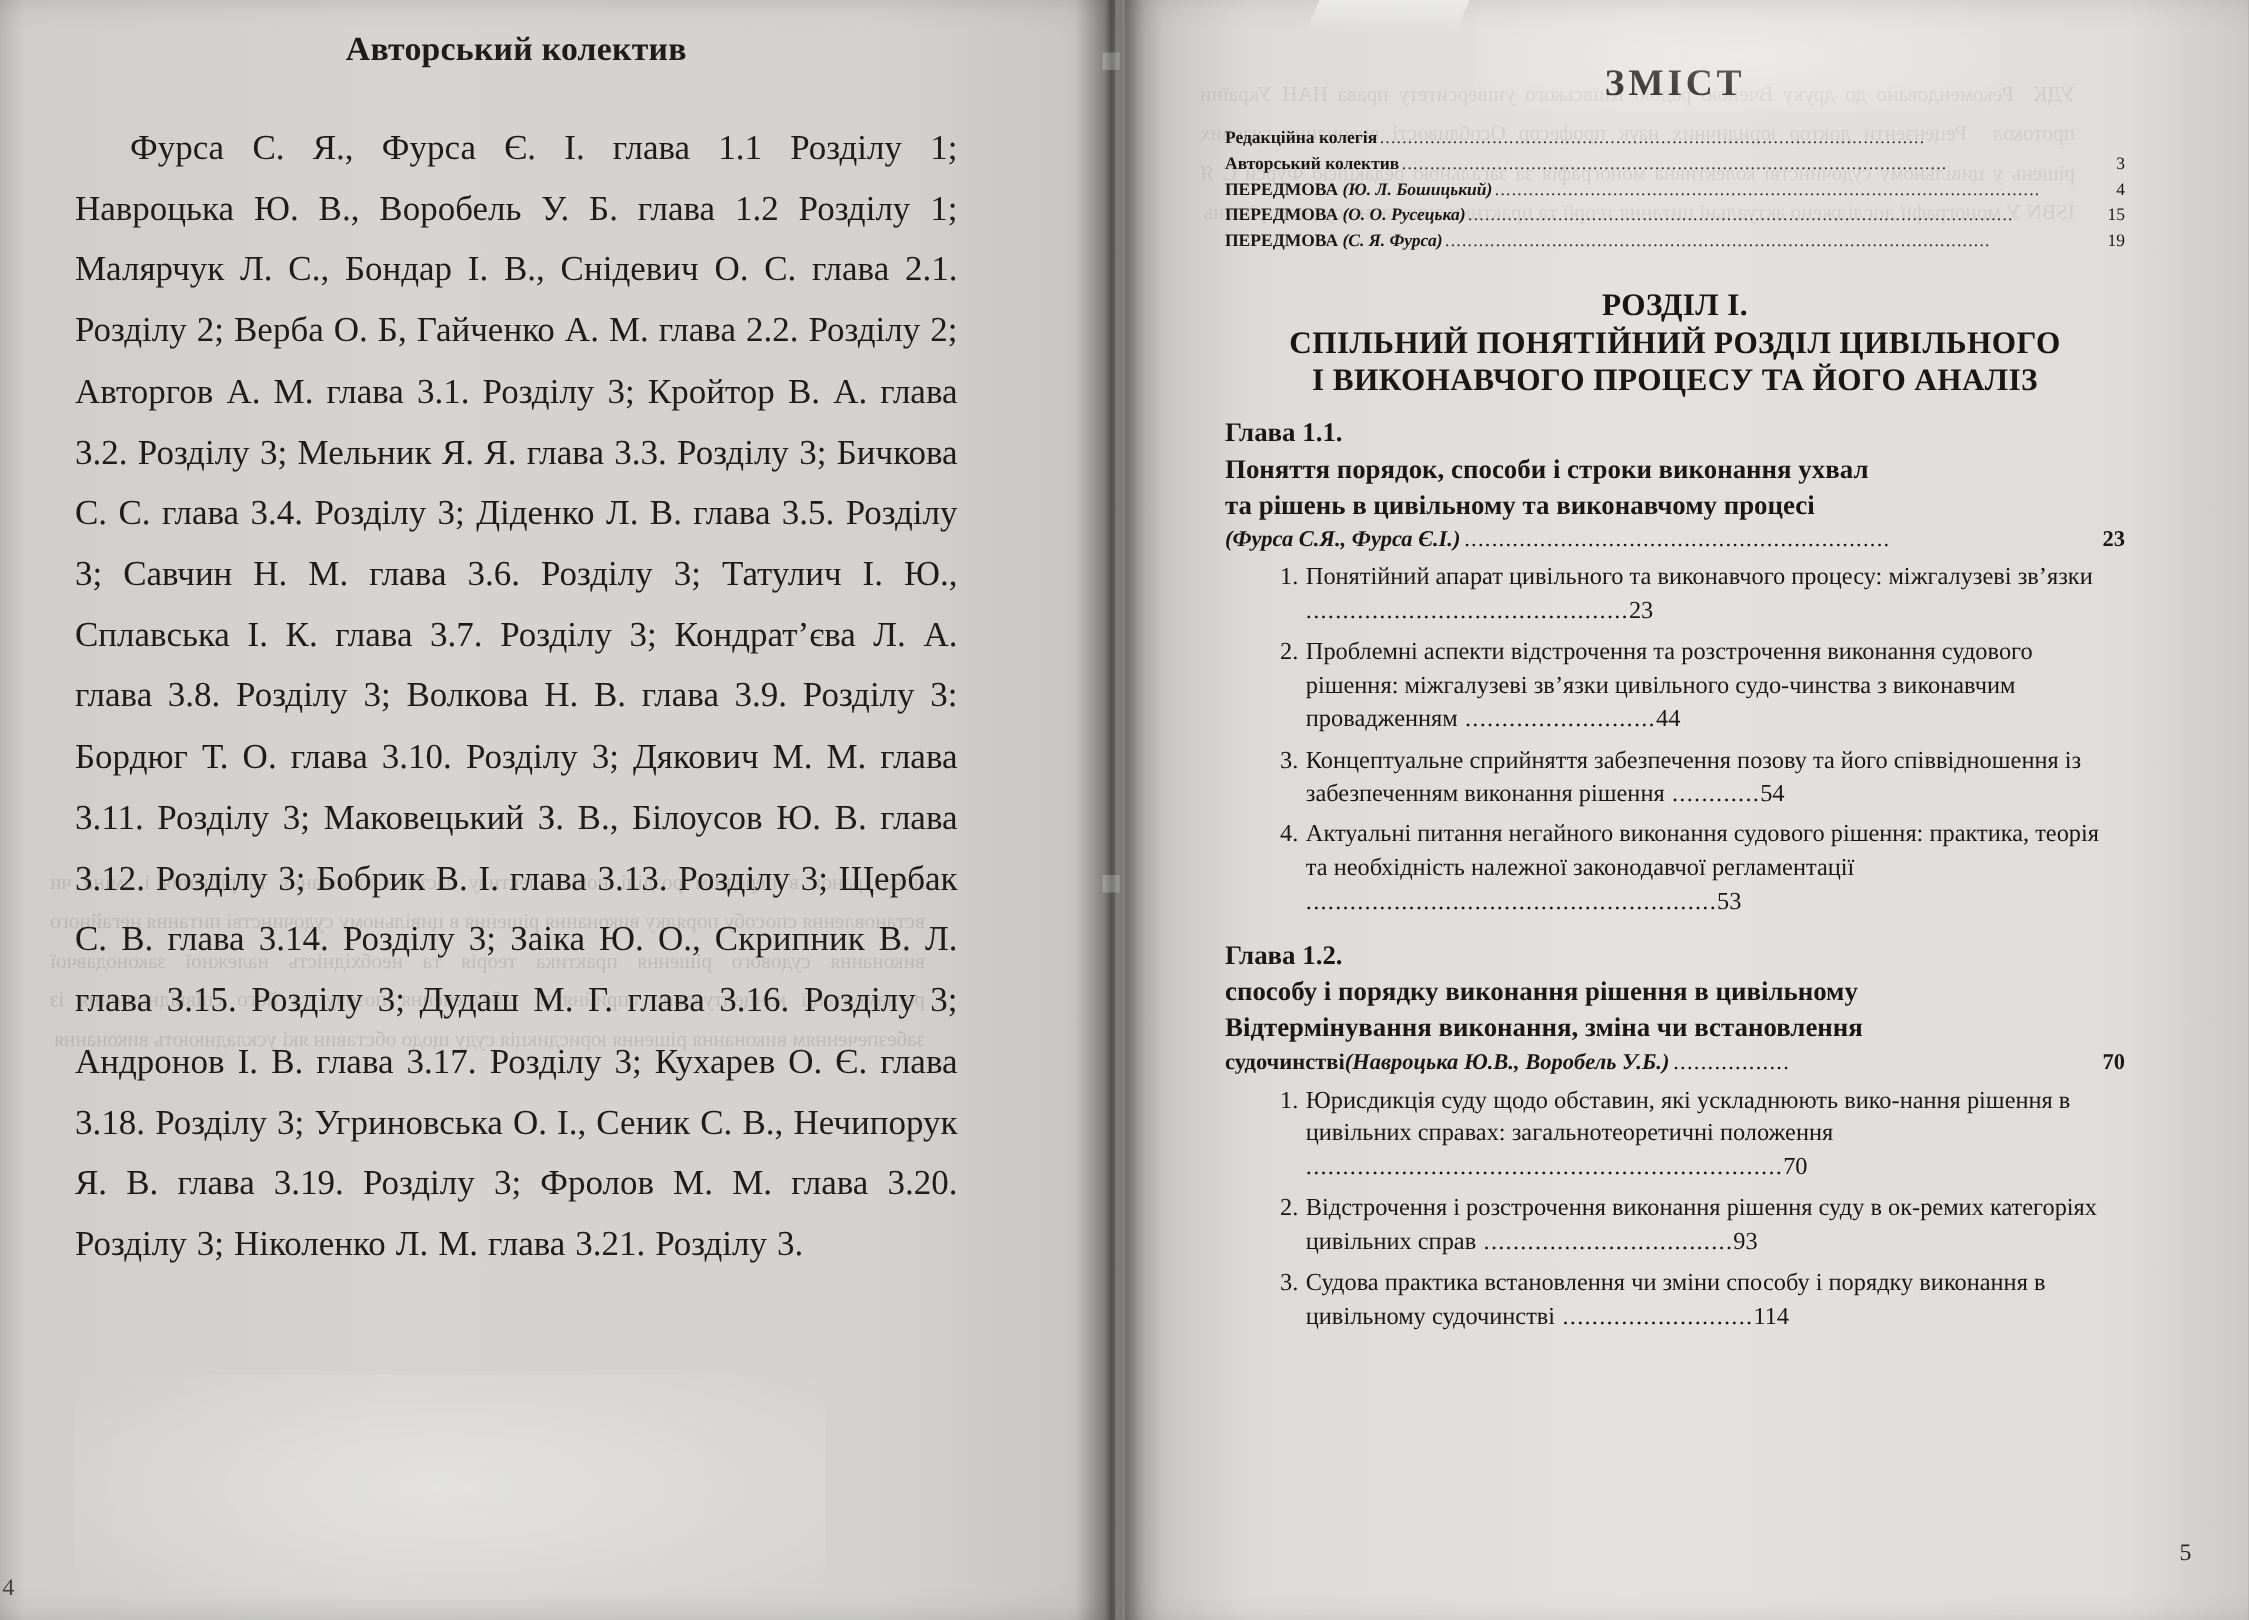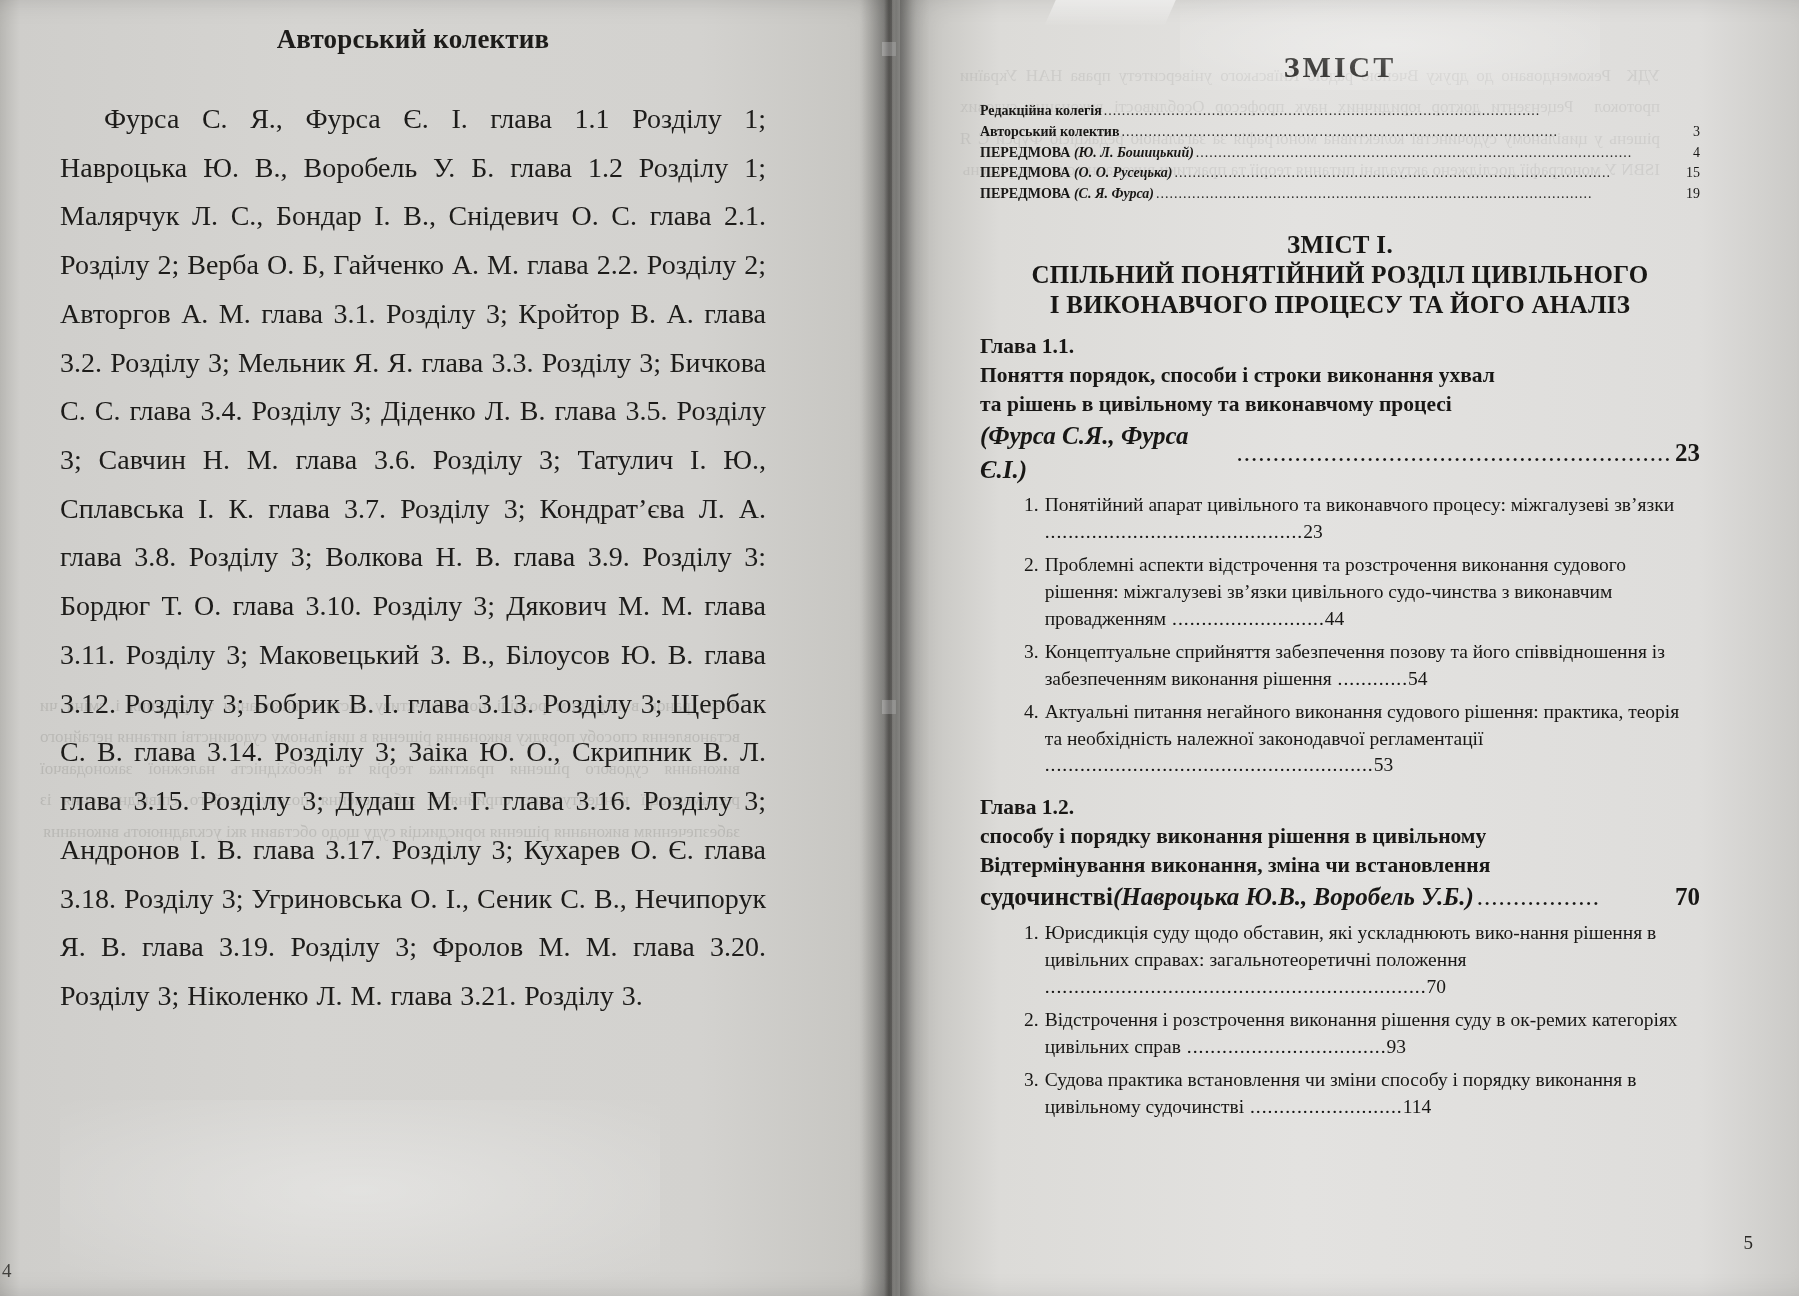--- a/index.html
+++ b/index.html
@@ -169,21 +169,21 @@
   .part-head .pt1 { display: block; }
   .chapter-head {
     font-weight: bold;
     font-size: 21.5px;
     line-height: 1.35;
   }
   .chapter-line {
     display: flex;
     align-items: center;
     font-weight: bold;
-    font-size: 25px;
+    font-size: 18px;
     line-height: 1.35;
   }
   .chapter-line .lead { flex:1 1 auto; overflow:hidden; white-space:nowrap; letter-spacing:1px; margin:0 3px; font-weight: normal;}
   .chapter-line .pg { flex:0 0 auto; }
   .chapter-line .it { font-style: italic; }
 
   .item {
     display: flex;
     font-size: 19.5px;
     line-height: 1.38;
@@ -248,21 +248,21 @@
         <span class="pg">15</span>
       </div>
       <div class="toc-line front">
         <span class="label"><span>ПЕРЕДМОВА </span><span class="ital">(С. Я. Фурса)</span></span>
         <span class="lead">.................................................................................................</span>
         <span class="pg">19</span>
       </div>
     </div>
 
     <div class="part-head">
-      <span class="pt1">ЗМІСТ І.</span>
+      <span class="pt1">РОЗДІЛ І.</span>
       <span class="pt1">СПІЛЬНИЙ ПОНЯТІЙНИЙ РОЗДІЛ ЦИВІЛЬНОГО</span>
       <span class="pt1">І ВИКОНАВЧОГО ПРОЦЕСУ ТА ЙОГО АНАЛІЗ</span>
     </div>
 
     <div>
       <div class="chapter-head">Глава 1.1.</div>
       <div class="chapter-head">Поняття порядок, способи і строки виконання ухвал</div>
       <div class="chapter-head">та рішень в цивільному та виконавчому процесі</div>
       <div class="chapter-line">
         <span class="it">(Фурса С.Я.,  Фурса Є.І.)</span>

